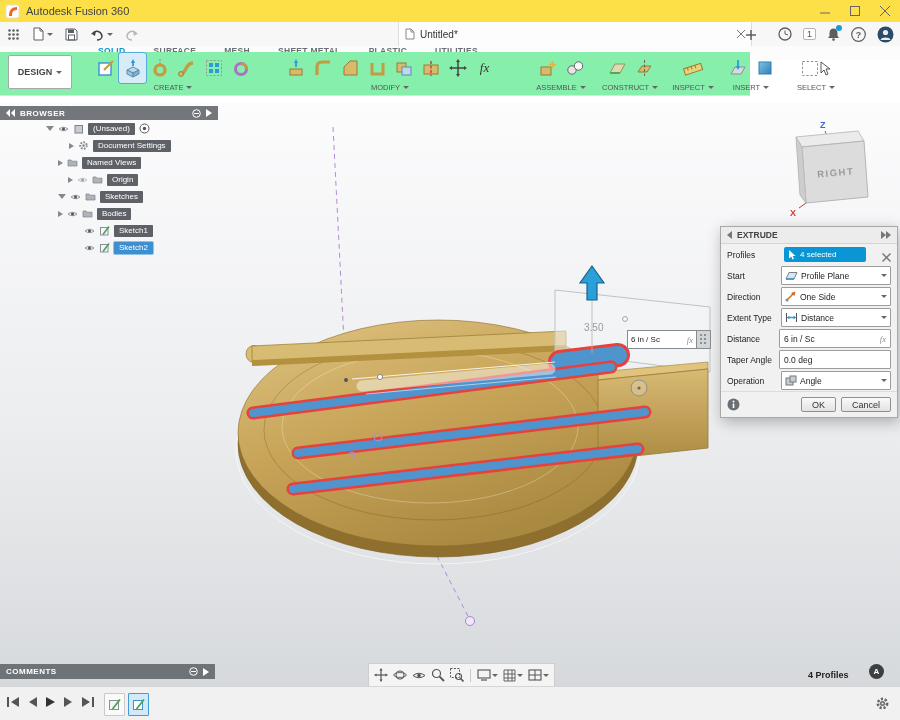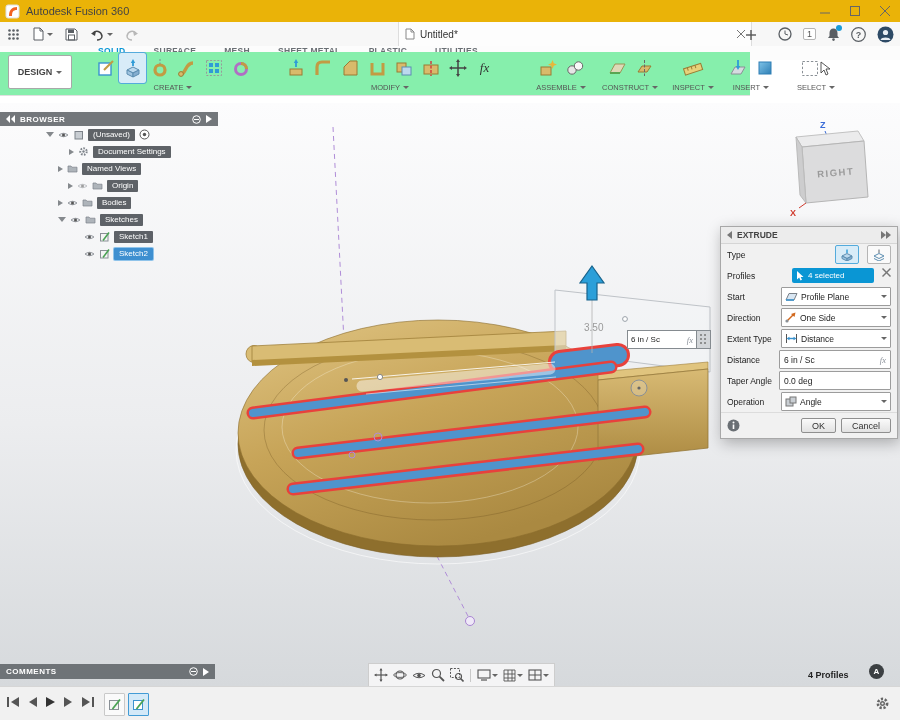--- a/index.html
+++ b/index.html
@@ -1,20 +1,20 @@
 <!DOCTYPE html>
 <html><head>
 <meta charset="utf-8">
 <style>
   html,body{margin:0;padding:0;}
   body{width:900px;height:720px;overflow:hidden;font-family:"Liberation Sans",sans-serif;}
   #app{position:relative;width:900px;height:720px;background:#fff;font-size:11px;color:#333;overflow:hidden;}
   svg{display:block;}
   
-  #titlebar{position:absolute;top:0;left:0;width:900px;height:22px;background:#eab308;border-bottom:1px solid #e3e3e3;display:flex;align-items:center;}
+  #titlebar{position:absolute;top:0;left:0;width:900px;height:22px;background:#fde047;border-bottom:1px solid #e3e3e3;display:flex;align-items:center;}
   #titlebar .title{margin-left:6px;font-size:11px;color:#444;}
   .winbtn{width:30px;height:21px;display:flex;align-items:center;justify-content:center;}
   
   #qat{position:absolute;top:22px;left:0;width:900px;height:24px;background:#f7f7f7;border-bottom:1px solid #e3e3e3;}
   .qico{display:flex;align-items:center;justify-content:center;height:22px;padding:0 3px;}
   #doctab{position:absolute;left:398px;top:0;width:340px;height:24px;background:#fdfdfd;border-left:1px solid #ddd;border-right:1px solid #ddd;display:flex;align-items:center;padding:0 6px;}
   #doctab .dlabel{margin-left:5px;font-size:10px;color:#333;}
   
   #tabsrow{position:absolute;top:46px;left:0;width:900px;height:14px;background:#fcfcfc;display:flex;align-items:flex-end;padding-left:98px;gap:28px;}
   .rtab{font-size:8.5px;font-weight:bold;color:#6a6f74;letter-spacing:.3px;padding-bottom:2px;border-bottom:2px solid transparent;white-space:nowrap;}
@@ -26,37 +26,37 @@
   .ticons{display:flex;align-items:center;}
   .ticon{width:27px;height:30px;display:flex;align-items:center;justify-content:center;border-radius:2px;}
   .ticon.active{background:#d8ecf8;outline:1px solid #54abdc;}
   .tlabel{margin-top:0px;font-size:7.5px;color:#555;display:flex;align-items:center;gap:3px;white-space:nowrap;}
   .caret{display:inline-block;width:0;height:0;border-left:3px solid transparent;border-right:3px solid transparent;border-top:3.5px solid #666;}
   .vdiv{position:absolute;top:66px;height:26px;width:1px;background:#e2e2e2;}
   .fxicon{font-style:italic;font-family:"Liberation Serif",serif;font-size:13px;color:#333;}
   
   #canvas{position:absolute;top:103px;left:0;width:900px;height:583px;background:linear-gradient(180deg,#fcfcfd 0%,#ecedef 55%,#d6d9dc 100%);overflow:hidden;}
   
-  #browser{position:absolute;left:0;top:9px;width:218px;}
+  #browser{position:absolute;left:0;top:3px;width:218px;}
   .panelhead{height:14px;background:rgba(96,100,105,.88);color:#fff;display:flex;align-items:center;font-size:8px;font-weight:bold;letter-spacing:.5px;padding:0 6px;gap:5px;}
   .phspacer{flex:1;}
   .brow{height:17px;display:flex;align-items:center;gap:4px;margin-left:36px;}
   .chip{background:rgba(77,81,86,.9);color:#fff;font-size:8px;padding:1.5px 5px;border-radius:1px;white-space:nowrap;}
   .chip.sel{background:#3e8fd0;box-shadow:0 0 0 1px #8fc3ea;}
   .tw{width:0;height:0;display:inline-block;}
   .tw.closed{border-top:3.5px solid transparent;border-bottom:3.5px solid transparent;border-left:5px solid #85898d;}
   .tw.open{border-left:4px solid transparent;border-right:4px solid transparent;border-top:5px solid #85898d;}
   
   #viewcube{position:absolute;left:782px;top:14px;width:110px;height:102px;}
   
   #dialog{position:absolute;left:720px;top:123px;width:176px;background:#f1f1f1;border:1px solid #a8a8a8;box-shadow:2px 4px 14px rgba(0,0,0,.28);font-size:8.5px;}
   .dhead{height:16px;background:#ececec;border-bottom:1px solid #d5d5d5;display:flex;align-items:center;padding:0 6px;gap:5px;font-weight:bold;color:#444;font-size:8.5px;}
   .drow{height:21px;display:flex;align-items:center;padding:0 6px;}
   .dlabel{flex:1;color:#222;}
-  .dctl{display:flex;align-items:flex-start;gap:8px;}
+  .dctl{display:flex;align-items:flex-end;gap:16px;}
   .typebtn{width:22px;height:17px;border:1px solid #b5b5b5;background:#fafafa;display:flex;align-items:center;justify-content:center;border-radius:2px;}
   .typebtn.active{background:#d8ecf8;border-color:#54abdc;}
   .chipsel{width:74px;height:15px;background:#0a96d4;border-radius:2px;color:#fff;display:flex;align-items:center;gap:4px;padding:0 4px;font-size:8px;}
   .dsel{width:102px;height:17px;background:#fff;border:1px solid #9c9c9c;display:flex;align-items:center;padding:0 3px;gap:3px;border-radius:1px;}
   .seltext{flex:1;white-space:nowrap;overflow:hidden;color:#222;}
   .dinput{width:102px;height:17px;background:#fff;border:1px solid #9c9c9c;display:flex;align-items:center;padding:0 4px;border-radius:1px;color:#222;}
   .fx{font-style:italic;font-family:"Liberation Serif",serif;color:#8a9099;margin-left:auto;font-size:8.5px;}
   .dfoot{height:25px;display:flex;align-items:center;padding:0 6px;gap:5px;border-top:1px solid #dcdcdc;}
   .btn{border:1px solid #8f8f8f;background:linear-gradient(#fafafa,#e2e2e2);padding:1.5px 10px;border-radius:2px;font-size:9px;color:#333;}
   
@@ -566,41 +566,41 @@
             <path d="M1,4 Q5.5,0.5 10,4 Q5.5,7.5 1,4 Z" fill="#eceef0" stroke="#7d838a" stroke-width="0.8"></path>
             <circle cx="5.5" cy="4" r="1.5" fill="#555"></circle>
           </svg>
         <svg width="11" height="9">
             <path d="M1,2 L4,2 L5,3.2 L10,3.2 L10,8 L1,8 Z" fill="#aeb4ba" stroke="#7d838a" stroke-width="0.7"></path>
           </svg>
         <span class="chip">Origin</span>
       </div>
 
       <div class="brow" style="padding-left:22px">
+        <span class="tw open"></span>
+        <svg width="11" height="8">
+            <path d="M1,4 Q5.5,0.5 10,4 Q5.5,7.5 1,4 Z" fill="#eceef0" stroke="#7d838a" stroke-width="0.8"></path>
+            <circle cx="5.5" cy="4" r="1.5" fill="#555"></circle>
+          </svg>
+        <svg width="11" height="9">
+            <path d="M1,2 L4,2 L5,3.2 L10,3.2 L10,8 L1,8 Z" fill="#aeb4ba" stroke="#7d838a" stroke-width="0.7"></path>
+          </svg>
+        <span class="chip">Sketches</span>
+      </div>
+
+      <div class="brow" style="padding-left:22px">
         <span class="tw closed"></span>
         <svg width="11" height="8">
             <path d="M1,4 Q5.5,0.5 10,4 Q5.5,7.5 1,4 Z" fill="#eceef0" stroke="#7d838a" stroke-width="0.8"></path>
             <circle cx="5.5" cy="4" r="1.5" fill="#555"></circle>
           </svg>
         <svg width="11" height="9">
             <path d="M1,2 L4,2 L5,3.2 L10,3.2 L10,8 L1,8 Z" fill="#aeb4ba" stroke="#7d838a" stroke-width="0.7"></path>
           </svg>
         <span class="chip">Bodies</span>
-      </div>
-
-      <div class="brow" style="padding-left:22px">
-        <span class="tw open"></span>
-        <svg width="11" height="8">
-            <path d="M1,4 Q5.5,0.5 10,4 Q5.5,7.5 1,4 Z" fill="#eceef0" stroke="#7d838a" stroke-width="0.8"></path>
-            <circle cx="5.5" cy="4" r="1.5" fill="#555"></circle>
-          </svg>
-        <svg width="11" height="9">
-            <path d="M1,2 L4,2 L5,3.2 L10,3.2 L10,8 L1,8 Z" fill="#aeb4ba" stroke="#7d838a" stroke-width="0.7"></path>
-          </svg>
-        <span class="chip">Sketches</span>
       </div>
 
       <div class="brow" style="padding-left:48px">
         <svg width="11" height="8">
             <path d="M1,4 Q5.5,0.5 10,4 Q5.5,7.5 1,4 Z" fill="#eceef0" stroke="#7d838a" stroke-width="0.8"></path>
             <circle cx="5.5" cy="4" r="1.5" fill="#555"></circle>
           </svg>
         <svg width="11" height="11">
             <rect x="1.5" y="2.5" width="7.5" height="7.5" fill="#f5f5f5" stroke="#8a9096"></rect>
             <line x1="4" y1="9.5" x2="10" y2="1.5" stroke="#4aa254" stroke-width="1.6"></line>
@@ -640,41 +640,20 @@
             <polygon points="5,0 0,4 5,8" fill="#777"></polygon>
           </svg>
         <span>EXTRUDE</span>
         <span class="phspacer"></span>
         <svg width="10" height="8">
             <polygon points="0,0 5,4 0,8" fill="#777"></polygon>
             <polygon points="5,0 10,4 5,8" fill="#777"></polygon>
           </svg>
       </div>
 
-      <div class="drow">
-        <span class="dlabel">Type</span>
-        <div class="dctl">
-          <div class="typebtn active">
-              <svg width="14" height="12">
-                <polygon points="2,7 7,4.5 12,7 7,9.5" fill="#bcd9ee" stroke="#5b8db0"></polygon>
-                <polygon points="2,7 2,9.5 7,12 7,9.5" fill="#9fc4e0" stroke="#5b8db0"></polygon>
-                <polygon points="12,7 12,9.5 7,12 7,9.5" fill="#85aecf" stroke="#5b8db0"></polygon>
-                <line x1="7" y1="4" x2="7" y2="0.5" stroke="#2f9bd6" stroke-width="1.4"></line>
-              </svg>
-            </div>
-          <div class="typebtn">
-              <svg width="14" height="12">
-                <polygon points="2,7 7,4.5 12,7 7,9.5" fill="none" stroke="#5b8db0"></polygon>
-                <line x1="7" y1="4" x2="7" y2="0.5" stroke="#8a9096" stroke-width="1.4"></line>
-                <line x1="2" y1="9.5" x2="7" y2="12" stroke="#5b8db0"></line>
-                <line x1="12" y1="9.5" x2="7" y2="12" stroke="#5b8db0"></line>
-              </svg>
-            </div>
-        </div>
-      </div>
 
       <div class="drow">
         <span class="dlabel">Profiles</span>
         <div class="dctl">
           <div class="chipsel">
             <svg width="8" height="10">
                 <polygon points="1,0 1,8.5 3.2,6.5 4.5,9.5 6,8.8 4.7,6 7.5,6" fill="#fff"></polygon>
               </svg>
             <span>4 selected</span>
           </div>

